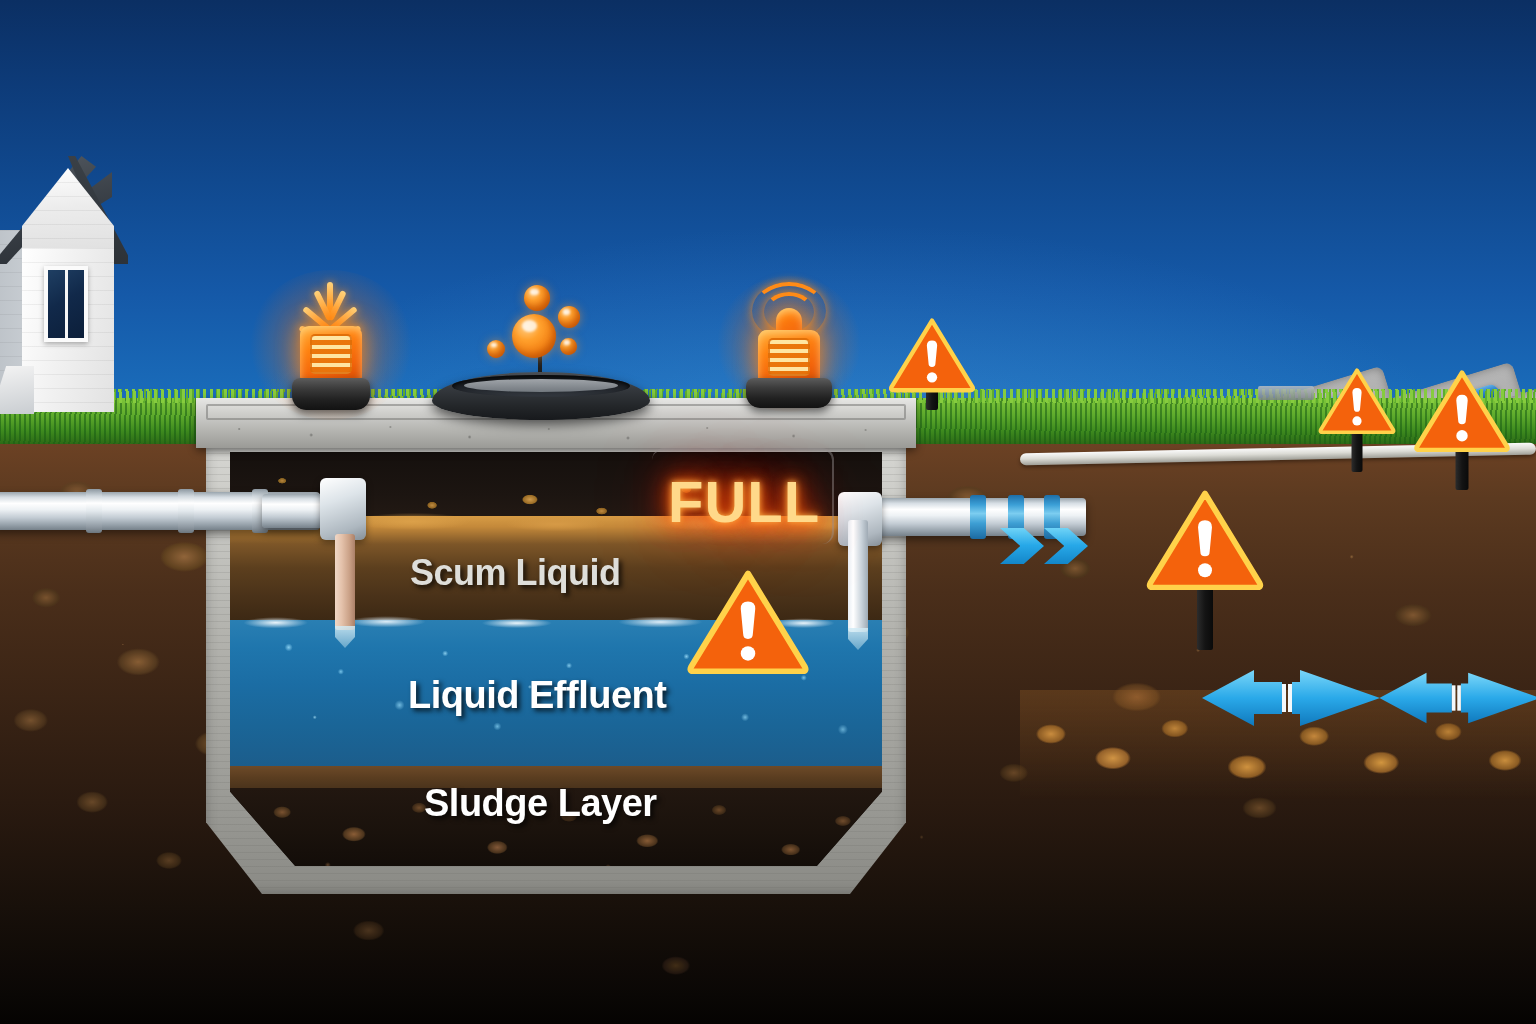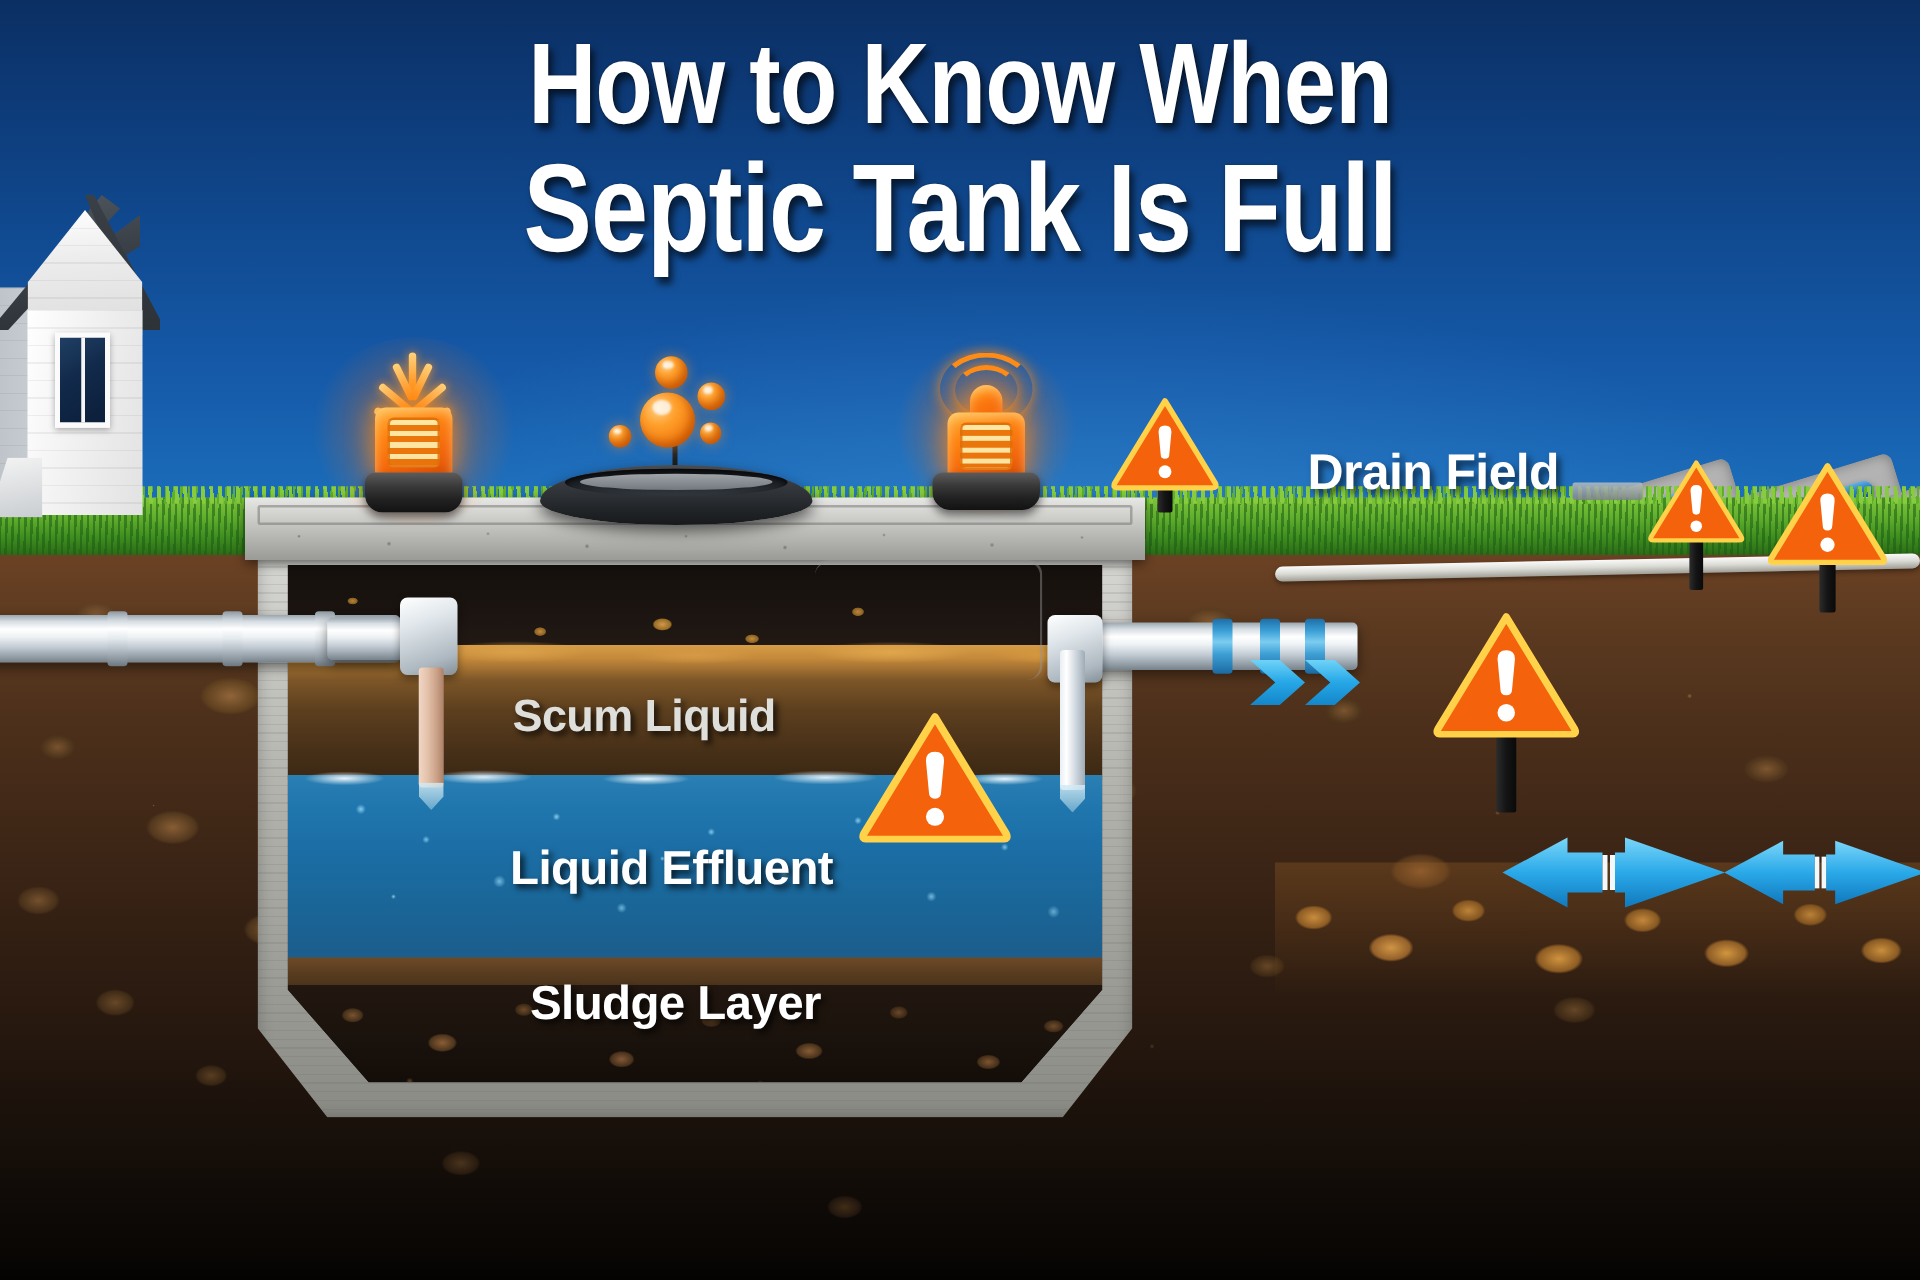--- a/index.html
+++ b/index.html
@@ -540,24 +540,20 @@
     box-shadow:0 2px 4px rgba(0,0,0,.4);
   }
 </style>
 </head>
 <body>
 
 <div id="stage">
 
   <div class="sky"></div>
 
-  <div class="title-wrap">
-    <div class="title-line l1">How to Know When</div>
-    <div class="title-line l2">Septic Tank Is Full</div>
-  </div>
 
   <div class="grass"></div>
   <div class="soil">
     <div class="soil-rocks"></div>
     <div class="soil-speck"></div>
   </div>
   <div class="gravel-band"></div>
 
   <div class="house">
     <div class="roof-main"></div>
@@ -648,20 +644,21 @@
     <div class="glow-halo" style="left:-18px; top:-10px; width:146px; height:136px;"></div>
     <div class="wave" style="left:30px; top:6px;  width:50px; height:40px; transform:rotate(0deg);"></div>
     <div class="wave" style="left:18px; top:-4px; width:74px; height:58px; transform:rotate(0deg);"></div>
     <div class="dome" style="left:42px; top:22px; width:26px; height:28px; border-radius:13px 13px 4px 4px;"></div>
     <div class="dome" style="left:24px; top:44px; width:62px; height:54px;"></div>
     <div class="louvers" style="left:34px; top:52px; width:42px; height:38px;"></div>
     <div class="base" style="left:12px; top:92px; width:86px; height:30px;"></div>
   </div>
 
   <div class="full-frame"></div>
+  <div class="full-badge">FULL</div>
 
   <div class="layer-label lbl-scum">Scum Liquid</div>
   <div class="layer-label lbl-sludge">Sludge Layer</div>
   <div class="layer-label lbl-liquid">Liquid Effluent</div>
 
   <div class="tee" style="left:845px; top:520px; width:26px; height:140px;">
     <div class="tee-body" style="left:3px; top:0; height:112px;"></div>
     <div class="tee-tip" style="left:3px; top:108px;"></div>
   </div>
   <div class="elbow" style="left:838px; top:492px; width:44px; height:54px;"></div>
@@ -670,21 +667,20 @@
     <div class="pipe-collar blue" style="left:146px;"></div>
     <div class="pipe-collar blue" style="left:182px;"></div>
   </div>
 
   <div class="arrow-lr" style="left:1000px; top:528px; width:92px; height:36px;">
     <div class="chev" style="left:0;  top:0; width:44px; height:36px;"></div>
     <div class="chev" style="left:44px; top:0; width:44px; height:36px;"></div>
   </div>
 
   <div class="dbox"></div>
-  <div class="drainfield-label">Drain Field</div>
   <div class="header-pipe"></div>
 
   <div>
 
     <div class="gravel" style="left:1066px; top:462px; width:330px; height:200px; transform:rotate(-17deg); transform-origin:0 0;"></div>
     <div class="bpipe" style="left:1068px; top:478px; width:312px; transform:rotate(-17deg); transform-origin:0 0;"></div>
     <div class="dpipe" style="left:1052px; top:496px; width:330px; transform:rotate(-17deg); transform-origin:0 0;">
       <div class="band" style="left:56px;"></div>
       <div class="band" style="left:148px;"></div>
       <div class="band" style="left:240px;"></div>

